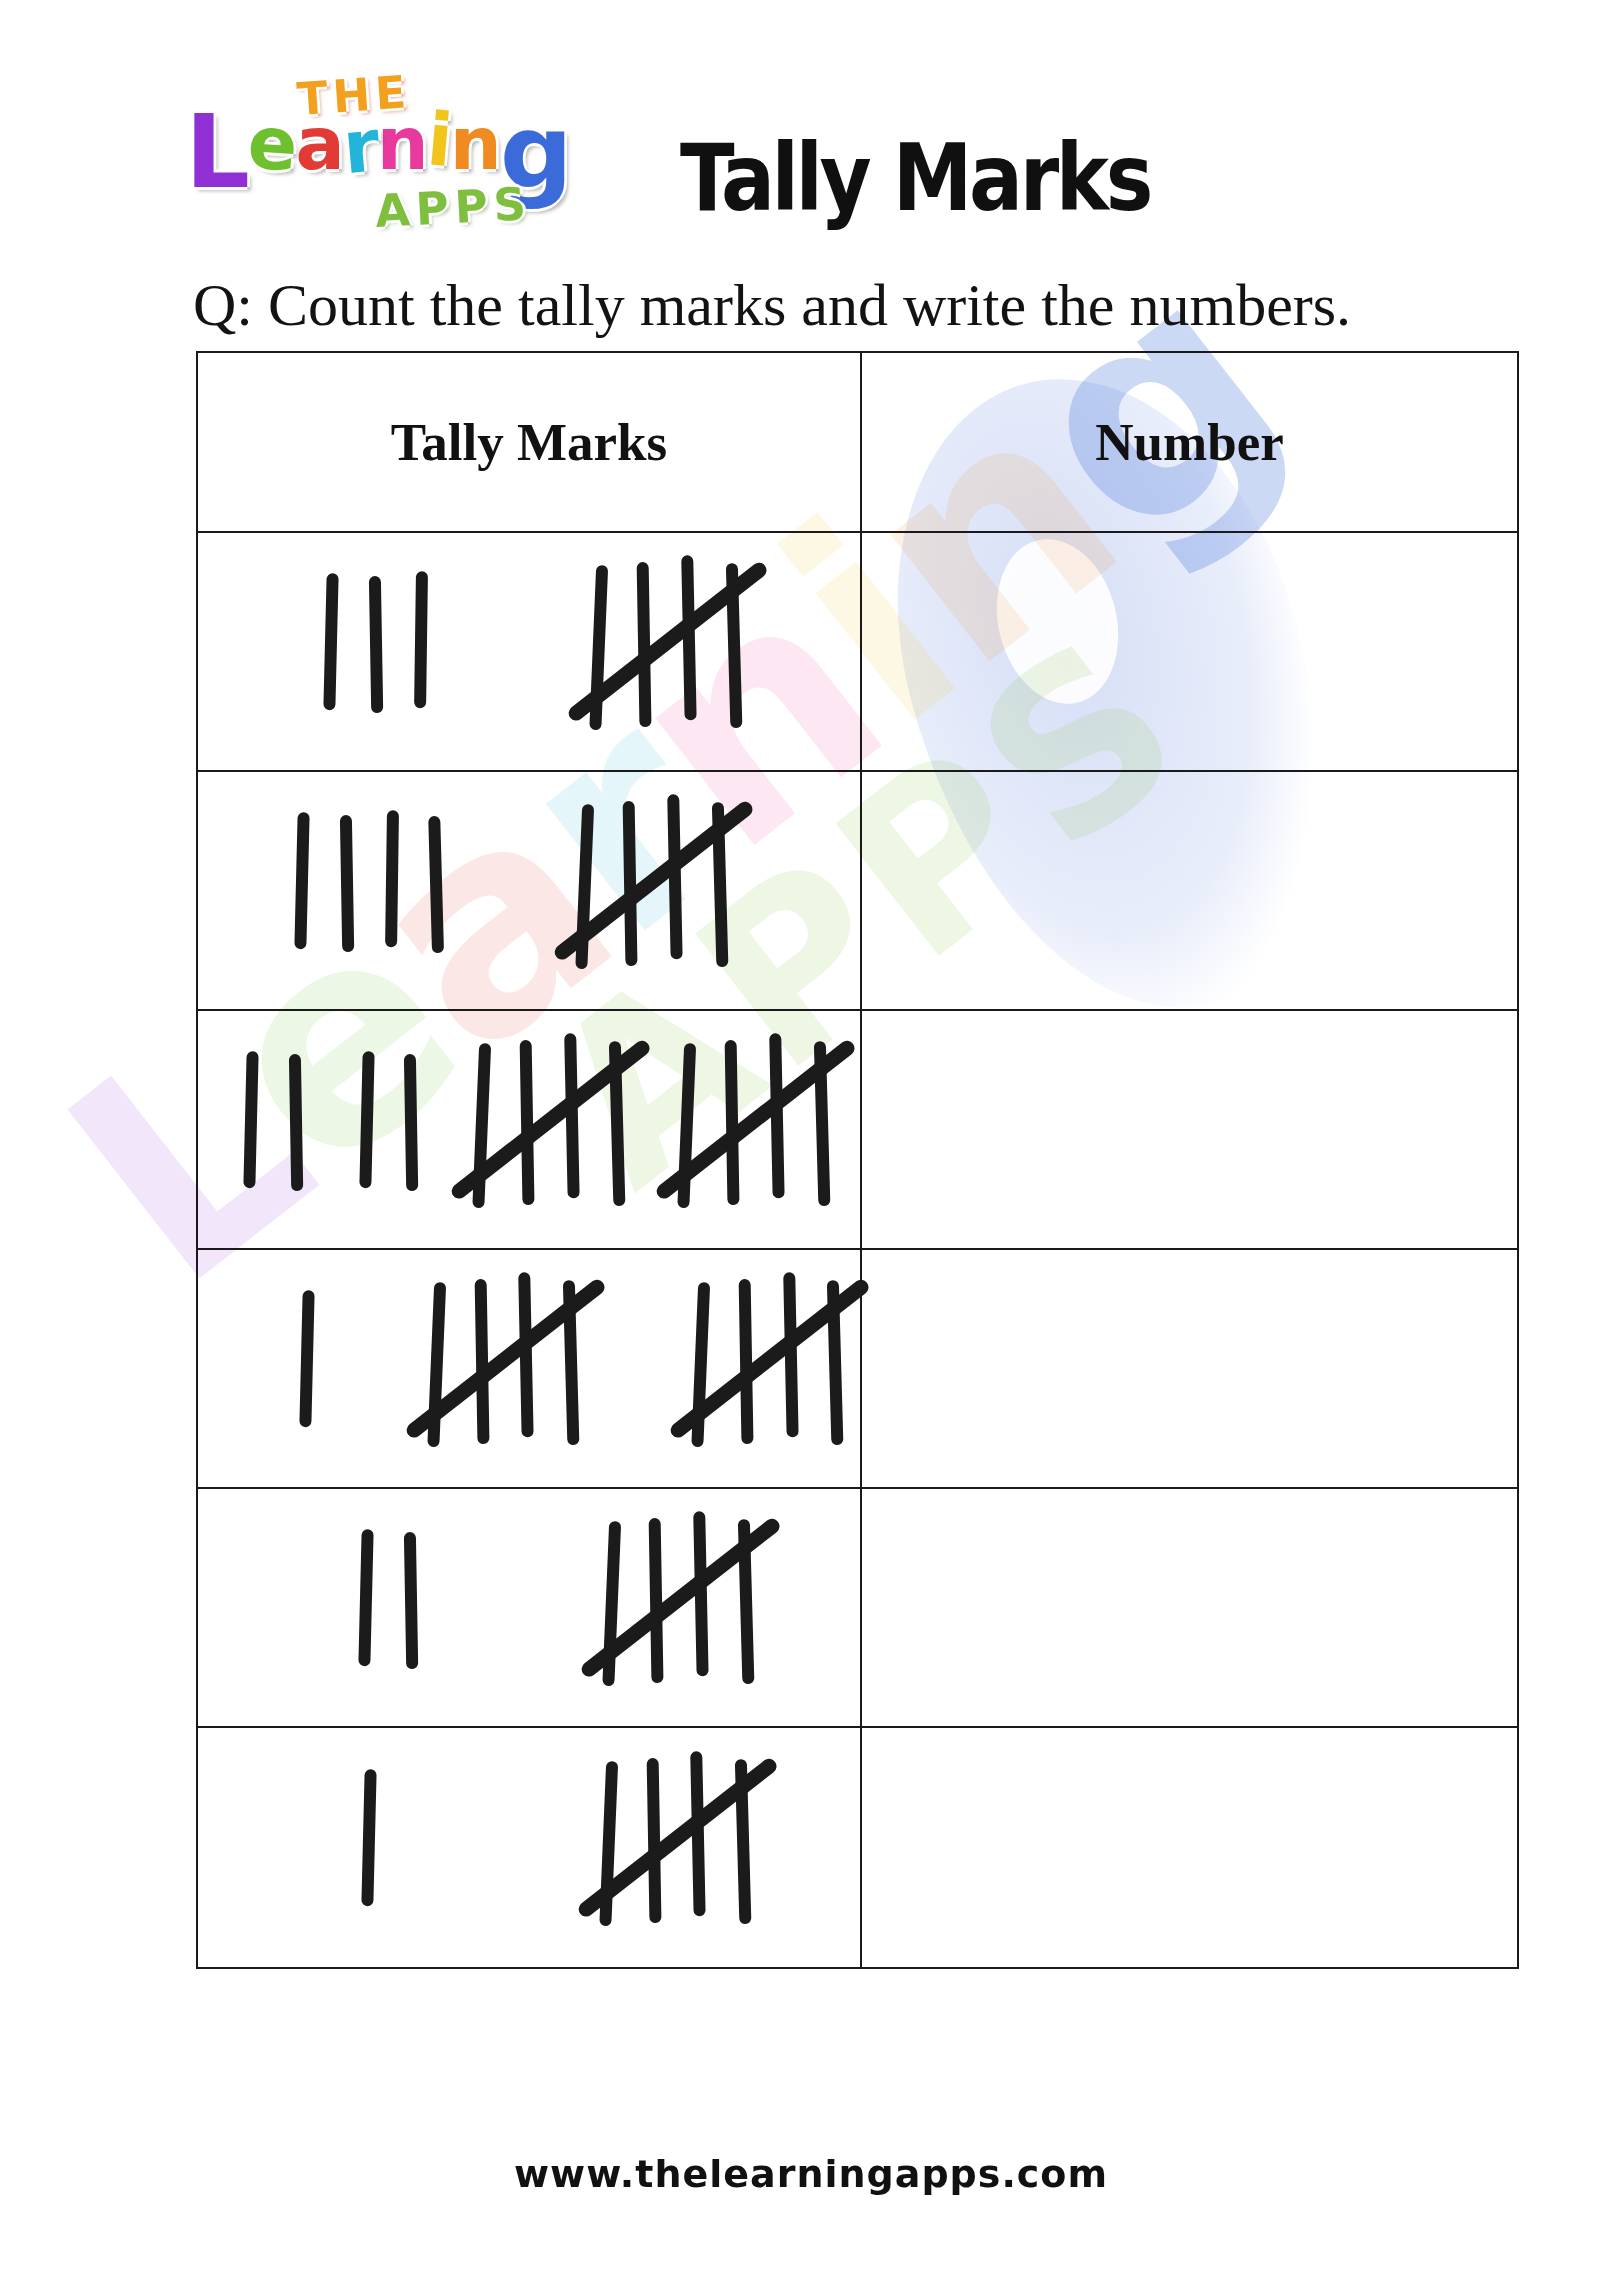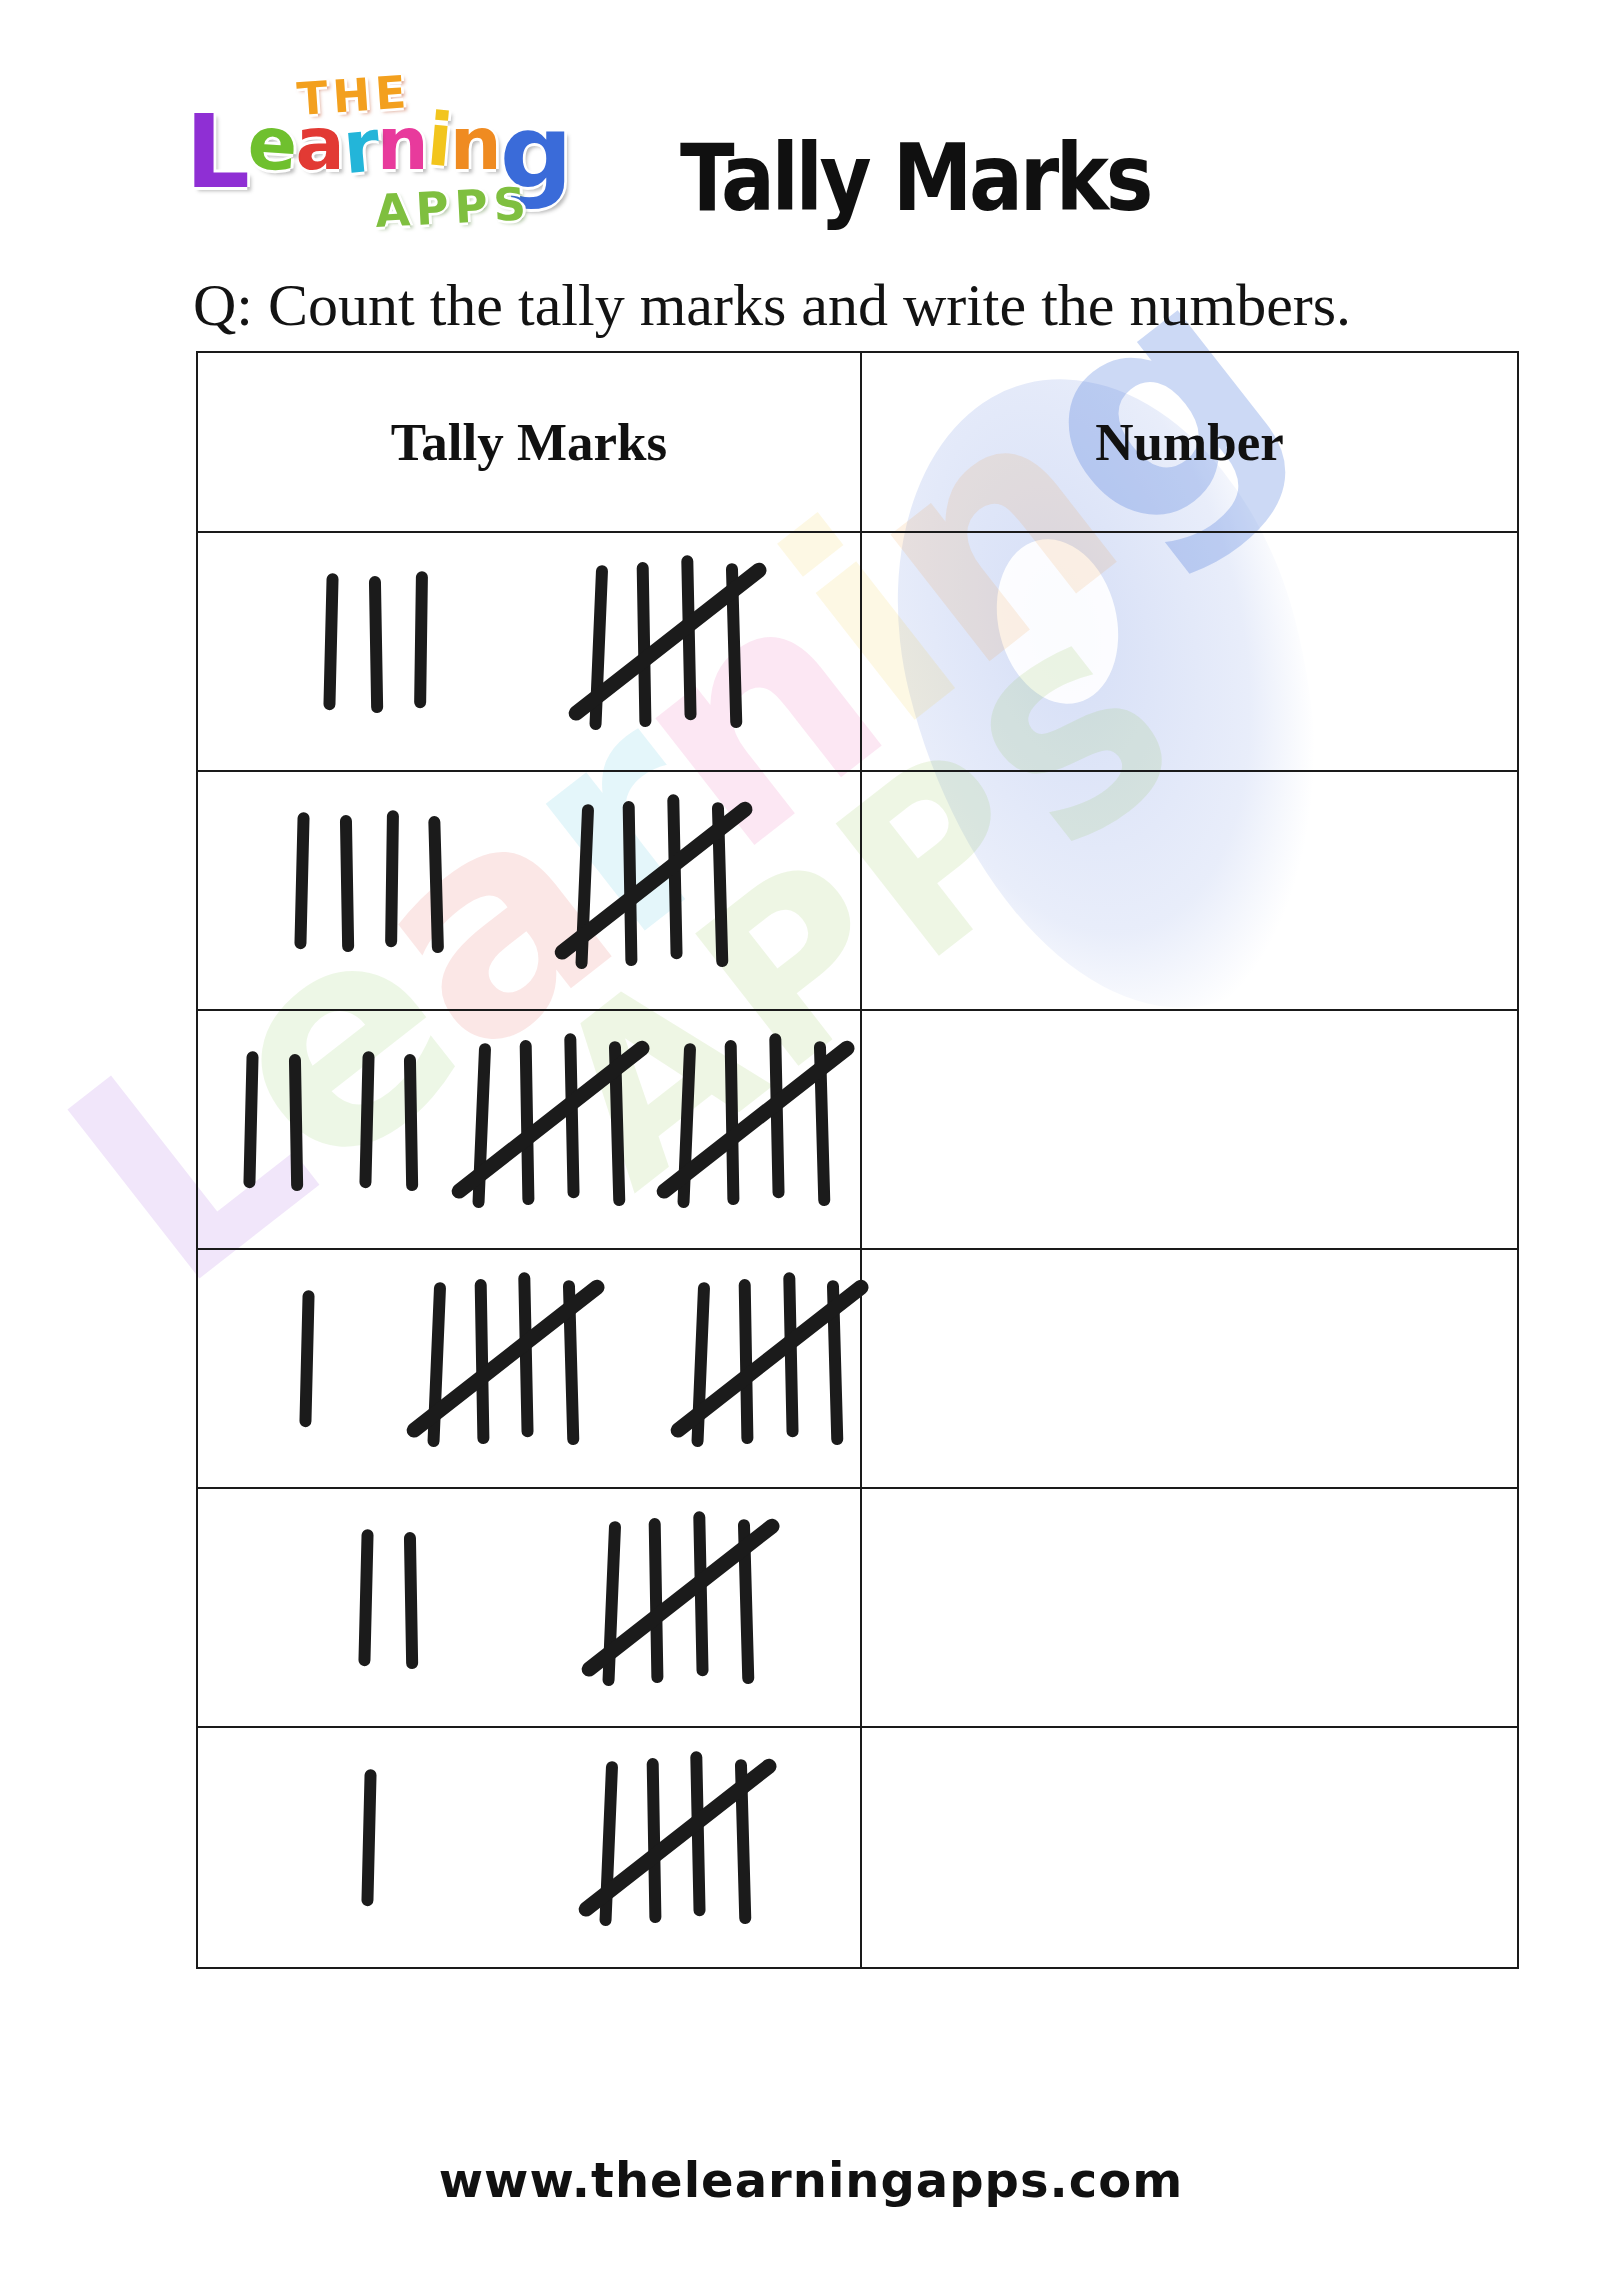--- a/index.html
+++ b/index.html
@@ -70,21 +70,21 @@
   
   .r0{padding-left:127px;gap:167px;}
   .r1{padding-left:98px;gap:137px;}
   .r2{padding-left:47px;gap:59px;}
   .r3{padding-left:103px;gap:118px;}
   .r4{padding-left:162px;gap:189px;}
   .r5{padding-left:165px;gap:228px;}
 
   
   .footer{position:absolute;left:0;top:2152px;width:100%;text-align:center;
-    font-family:"DejaVu Sans",sans-serif;font-weight:bold;font-size:48px;letter-spacing:1px;color:#111;}
+    font-family:"DejaVu Sans",sans-serif;font-weight:bold;font-size:38px;letter-spacing:1px;color:#111;}
 </style>
 </head>
 <body>
 
 <div class="page">
 
   <div class="watermark">
     <div class="wm-blob">
       <div class="wm-blob-hole"></div>
     </div>

